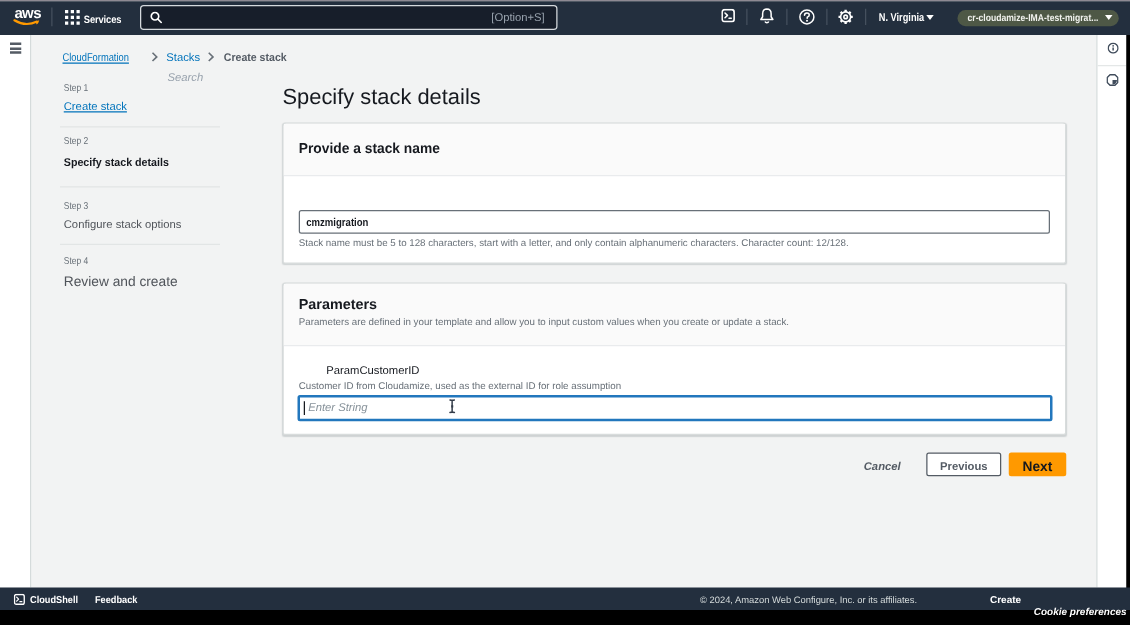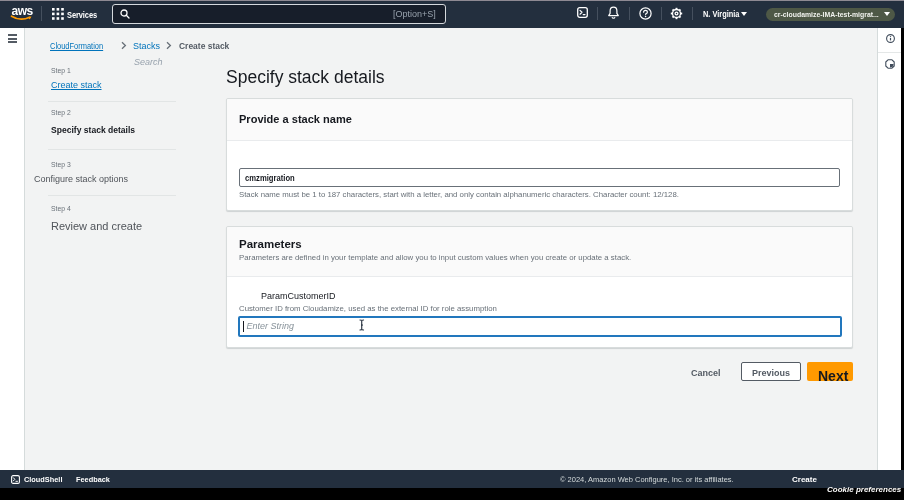--- a/index.html
+++ b/index.html
@@ -114,57 +114,57 @@
   </svg>
 <div class="abs" style="left:179px;top:41px;font-size:9px;font-weight:bold;color:#545b64;transform:scaleX(0.94);transform-origin:left top;">Create stack</div>
 
 <div class="abs" style="left:51px;top:65.5px;font-size:8px;color:#687078;transform:scaleX(0.85);transform-origin:left top;">Step 1</div>
 <div class="abs" style="left:51px;top:80px;font-size:9px;color:#0073bb;"><span style="text-decoration:underline;">Create stack</span></div>
 <div class="abs" style="left:48px;top:101px;width:128px;height:1px;background:#e2e5e5;"></div>
 <div class="abs" style="left:51px;top:107.5px;font-size:8px;color:#687078;transform:scaleX(0.85);transform-origin:left top;">Step 2</div>
 <div class="abs" style="left:51px;top:124.5px;font-size:9px;font-weight:bold;color:#16191f;transform:scaleX(0.95);transform-origin:left top;">Specify stack details</div>
 <div class="abs" style="left:48px;top:148.5px;width:128px;height:1px;background:#e2e5e5;"></div>
 <div class="abs" style="left:51px;top:159.5px;font-size:8px;color:#687078;transform:scaleX(0.85);transform-origin:left top;">Step 3</div>
-<div class="abs" style="left:34px;top:174px;font-size:9px;color:#50545a;">Configure stack options</div>
+<div class="abs" style="left:51px;top:174px;font-size:9px;color:#50545a;">Configure stack options</div>
 <div class="abs" style="left:48px;top:195px;width:128px;height:1px;background:#e2e5e5;"></div>
 <div class="abs" style="left:51px;top:204px;font-size:8px;color:#687078;transform:scaleX(0.85);transform-origin:left top;">Step 4</div>
 <div class="abs" style="left:51px;top:219.5px;font-size:11px;color:#50545a;">Review and create</div>
 
 <div class="abs" style="left:226px;top:67px;font-size:17.5px;color:#16191f;">Specify stack details</div>
 
 <div class="abs" style="left:225.5px;top:97.5px;width:627px;height:113px;background:#ffffff;border:1px solid #d8dcdc;border-radius:2px;box-shadow:0 1px 1px rgba(0,28,36,0.15);"></div>
 <div class="abs" style="left:226.5px;top:98.5px;width:625px;height:41.5px;background:#fafafa;border-radius:2px 2px 0 0;"></div>
 <div class="abs" style="left:226.5px;top:140px;width:625px;height:1px;background:#e9ebed;"></div>
 <div class="abs" style="left:239px;top:113px;font-size:11.5px;font-weight:bold;color:#16191f;transform:scaleX(0.96);transform-origin:left top;">Provide a stack name</div>
 <div class="abs" style="left:239px;top:153.5px;font-size:9px;color:#16191f;margin-top:24px;">Stack name</div>
 <div class="abs" style="left:239px;top:167.5px;width:601px;height:19.5px;background:#ffffff;border:1px solid #687078;border-radius:2px;"></div>
 <div class="abs" style="left:244.5px;top:172.5px;font-size:9px;font-weight:bold;color:#16191f;transform:scaleX(0.85);transform-origin:left top;">cmzmigration</div>
-<div class="abs" style="left:239px;top:190px;font-size:7.8px;color:#687078;">Stack name must be 1 to 187 characters, start with a letter, and only contain alphanumeric characters. Character count: 12/128.</div>
+<div class="abs" style="left:239px;top:190px;font-size:7.8px;color:#687078;">Stack name must be 5 to 128 characters, start with a letter, and only contain alphanumeric characters. Character count: 12/128.</div>
 
 <div class="abs" style="left:225.5px;top:225.5px;width:627px;height:122px;background:#ffffff;border:1px solid #d8dcdc;border-radius:2px;box-shadow:0 1px 1px rgba(0,28,36,0.15);"></div>
 <div class="abs" style="left:226.5px;top:226.5px;width:625px;height:49px;background:#fafafa;border-radius:2px 2px 0 0;"></div>
 <div class="abs" style="left:226.5px;top:275.5px;width:625px;height:1px;background:#e9ebed;"></div>
 <div class="abs" style="left:239px;top:237.5px;font-size:11.5px;font-weight:bold;color:#16191f;">Parameters</div>
 <div class="abs" style="left:239px;top:253px;font-size:7.8px;color:#687078;">Parameters are defined in your template and allow you to input custom values when you create or update a stack.</div>
 <div class="abs" style="left:239px;top:291px;font-size:9px;color:#16191f;padding-left:22px;">ParamCustomerID</div>
 <div class="abs" style="left:239px;top:303.5px;font-size:7.8px;color:#687078;">Customer ID from Cloudamize, used as the external ID for role assumption</div>
 <div class="abs" style="left:238px;top:315.5px;width:604px;height:21px;background:#ffffff;border:2px solid #2277bd;border-radius:2px;"></div>
 <div class="abs" style="left:243px;top:320.5px;width:1px;height:11px;background:#16191f;"></div>
 <div class="abs" style="left:246.5px;top:321px;font-size:9px;font-style:italic;color:#87929a;">Enter String</div>
 
 <svg class="abs" style="left:358px;top:319px;" width="10" height="12" viewBox="0 0 10 12">
   <path d="M2 1 Q3.8 1.6 5.5 1 M2 11 Q3.8 10.4 5.5 11 M3.7 1.3 L3.7 10.7" fill="none" stroke="#333c49" stroke-width="1.2" stroke-linecap="round"></path>
   <rect x="3" y="5.2" width="1.6" height="1.8" fill="#333c49"></rect>
 </svg>
 
-<div class="abs" style="left:691px;top:367.5px;font-size:9px;font-weight:bold;color:#545b64;">Cancel</div>
+<div class="abs" style="left:691px;top:367.5px;font-size:9px;font-weight:bold;color:#545b64;font-style:italic;">Cancel</div>
 <div class="abs" style="left:740.5px;top:362px;width:60.5px;height:18.5px;background:#ffffff;border:1px solid #545b64;border-radius:2px;"></div>
 <div class="abs" style="left:752px;top:367.5px;font-size:9px;font-weight:bold;color:#545b64;">Previous</div>
 <div class="abs" style="left:807px;top:362px;width:45.5px;height:18.5px;background:#ff9900;border-radius:2px;"></div>
-<div class="abs" style="left:818px;top:367.5px;font-size:14px;font-weight:bold;color:#16191f;">Next</div>
+<div class="abs" style="left:818px;top:367.5px;font-size:11px;font-weight:bold;color:#16191f;">Next</div>
 
 <div class="abs" style="left:0;top:470px;width:904px;height:18px;background:#232f3e;"></div>
 <svg class="abs" style="left:11px;top:475px;" width="9" height="9" viewBox="0 0 9 9">
   <rect x="0.6" y="0.6" width="7.8" height="7.8" rx="1.5" fill="none" stroke="#ffffff" stroke-width="1.1"></rect>
   <path d="M2.3 2.7 L3.9 4.3 L2.3 5.9" fill="none" stroke="#ffffff" stroke-width="1" stroke-linecap="round" stroke-linejoin="round"></path>
   <line x1="4.9" y1="6.3" x2="6.5" y2="6.3" stroke="#ffffff" stroke-width="1" stroke-linecap="round"></line>
 </svg>
 <div class="abs" style="left:24px;top:475px;font-size:8px;font-weight:bold;color:#ffffff;transform:scaleX(0.92);transform-origin:left top;">CloudShell</div>
 <div class="abs" style="left:76px;top:475px;font-size:8px;font-weight:bold;color:#ffffff;transform:scaleX(0.92);transform-origin:left top;">Feedback</div>
 <div class="abs" style="left:560px;top:475px;font-size:7.5px;color:#d5dbdb;">© 2024, Amazon Web Configure, Inc. or its affiliates.</div>

